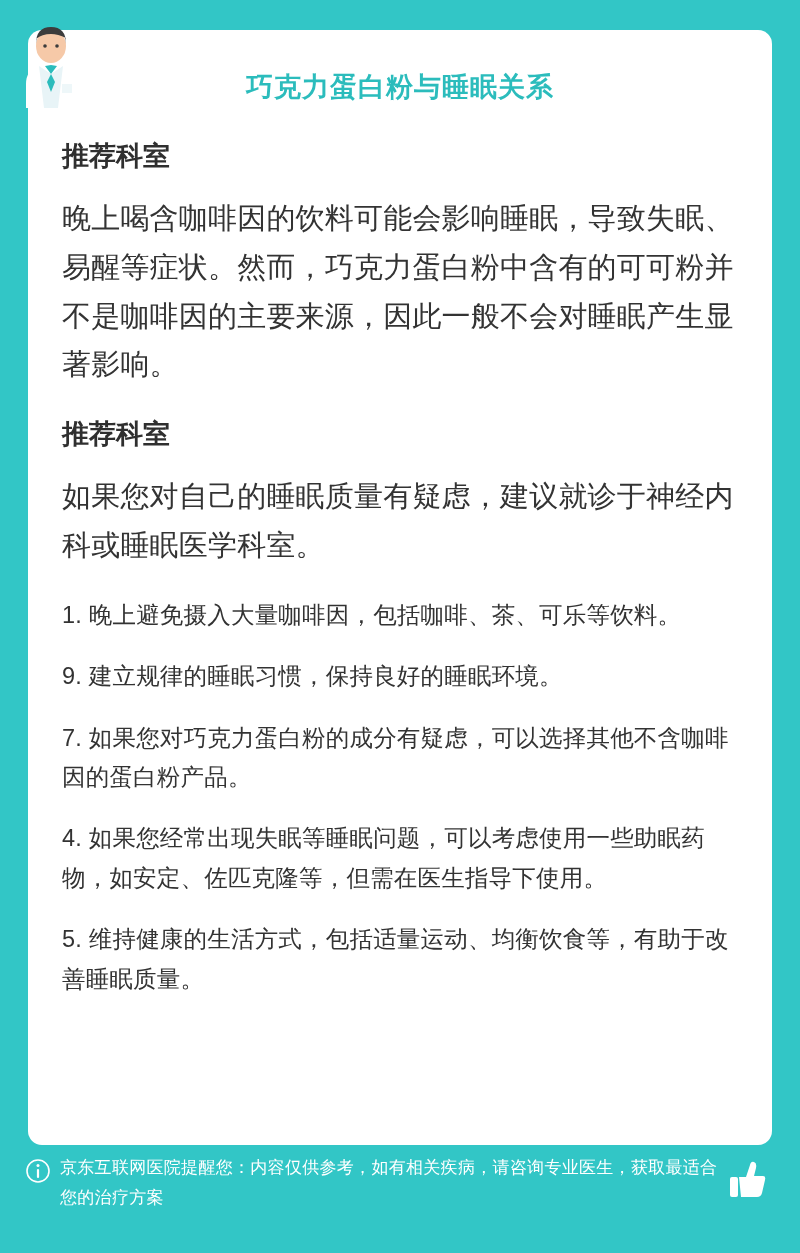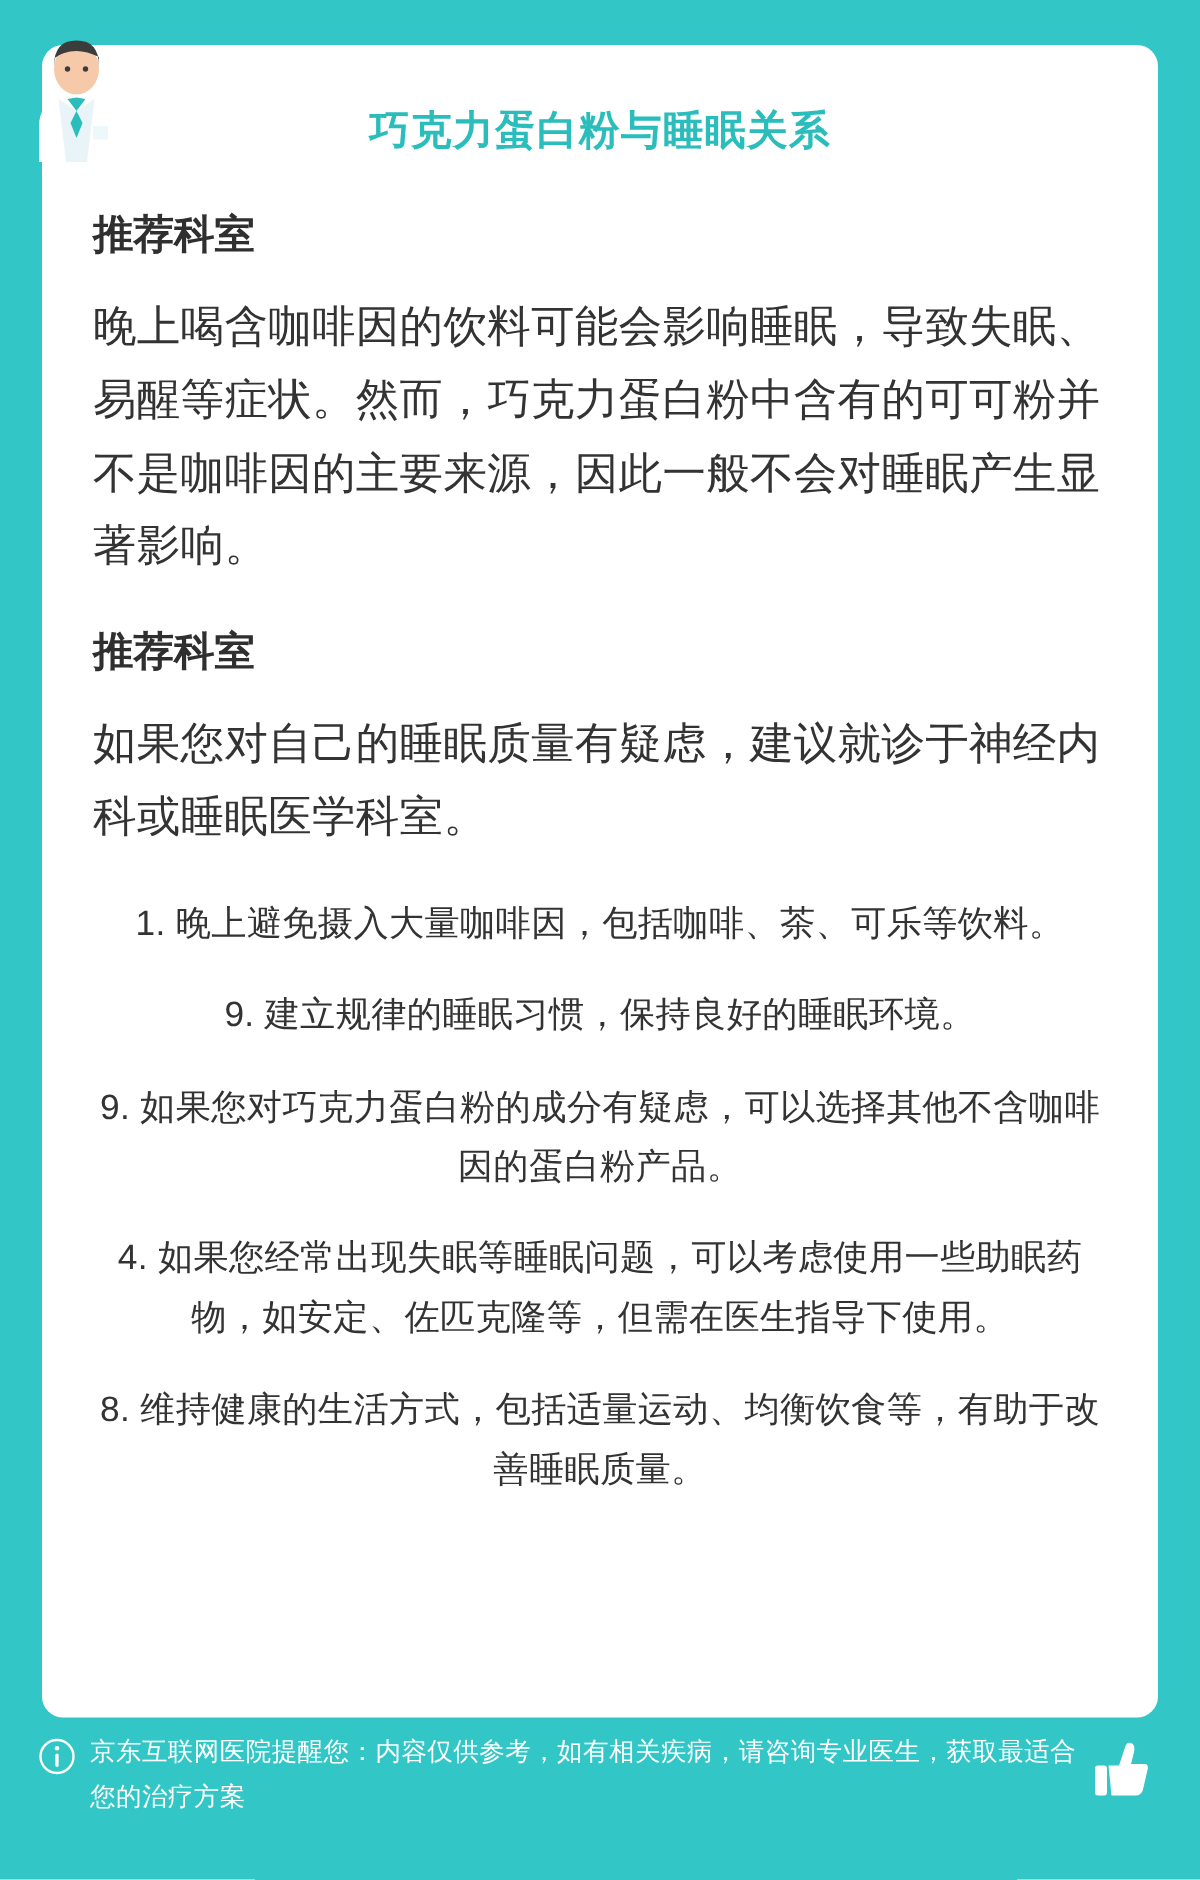--- a/index.html
+++ b/index.html
@@ -62,21 +62,20 @@
     font-size: 29px;
     color: #333333;
     line-height: 1.68;
     margin: 0 0 26px 0;
     letter-spacing: 0.2px;
   }
   ol.tips {
     list-style: none;
     margin: 0;
     padding: 0;
-    text-align: center;
   }
   ol.tips li {
     font-size: 23.5px;
     color: #333333;
     line-height: 1.68;
     margin: 0 0 22px 0;
     letter-spacing: 0.2px;
   }
   ol.tips li:last-child {
     margin-bottom: 0;
@@ -144,23 +143,23 @@
 
     <h2 class="section-heading">推荐科室</h2>
     <p class="body-text">晚上喝含咖啡因的饮料可能会影响睡眠，导致失眠、易醒等症状。然而，巧克力蛋白粉中含有的可可粉并不是咖啡因的主要来源，因此一般不会对睡眠产生显著影响。</p>
 
     <h2 class="section-heading tight">推荐科室</h2>
     <p class="body-text">如果您对自己的睡眠质量有疑虑，建议就诊于神经内科或睡眠医学科室。</p>
 
     <ol class="tips">
       <li>1. 晚上避免摄入大量咖啡因，包括咖啡、茶、可乐等饮料。</li>
       <li>9. 建立规律的睡眠习惯，保持良好的睡眠环境。</li>
-      <li>9. 如果您对巧克力蛋白粉的成分有疑虑，可以选择其他不含咖啡因的蛋白粉产品。</li>
+      <li>7. 如果您对巧克力蛋白粉的成分有疑虑，可以选择其他不含咖啡因的蛋白粉产品。</li>
       <li>4. 如果您经常出现失眠等睡眠问题，可以考虑使用一些助眠药物，如安定、佐匹克隆等，但需在医生指导下使用。</li>
-      <li>8. 维持健康的生活方式，包括适量运动、均衡饮食等，有助于改善睡眠质量。</li>
+      <li>5. 维持健康的生活方式，包括适量运动、均衡饮食等，有助于改善睡眠质量。</li>
     </ol>
 
   </div>
 
   <div class="footer">
     <span class="footer-icon">
       <svg width="28" height="28" viewBox="0 0 28 28" xmlns="http://www.w3.org/2000/svg">
         <circle cx="14" cy="14" r="11" fill="none" stroke="#ffffff" stroke-width="1.6"></circle>
         <circle cx="14" cy="8.5" r="1.5" fill="#ffffff"></circle>
         <rect x="12.9" y="12" width="2.2" height="9" rx="1.1" fill="#ffffff"></rect>

